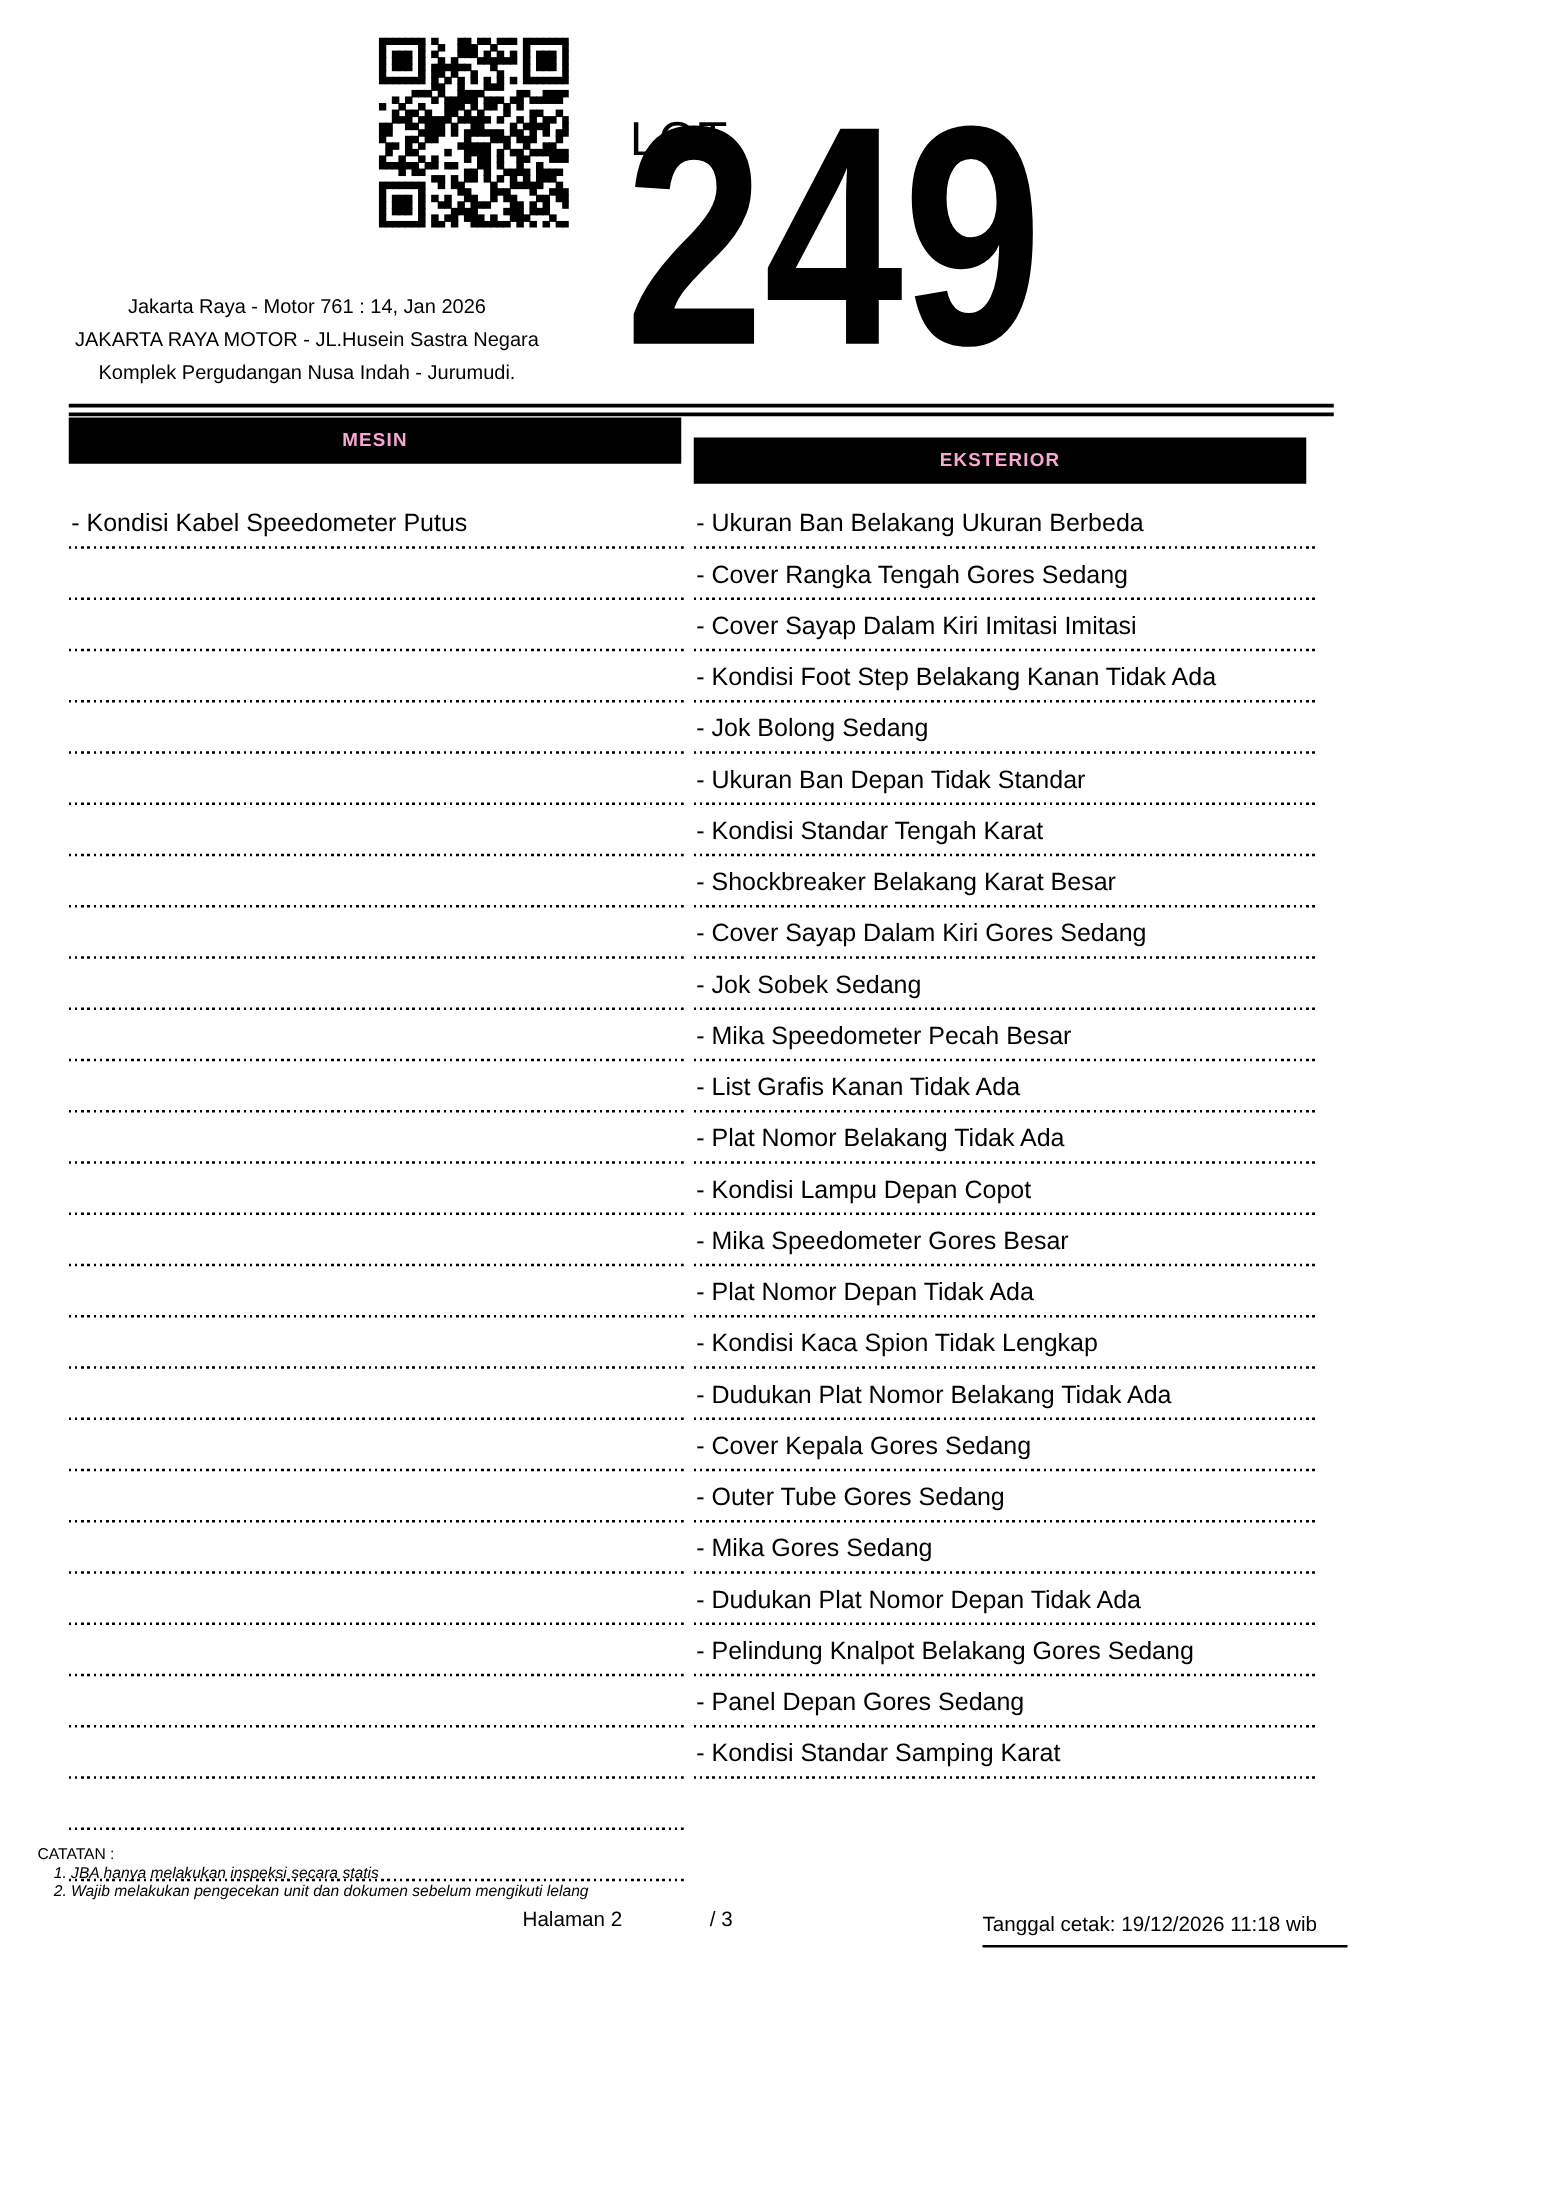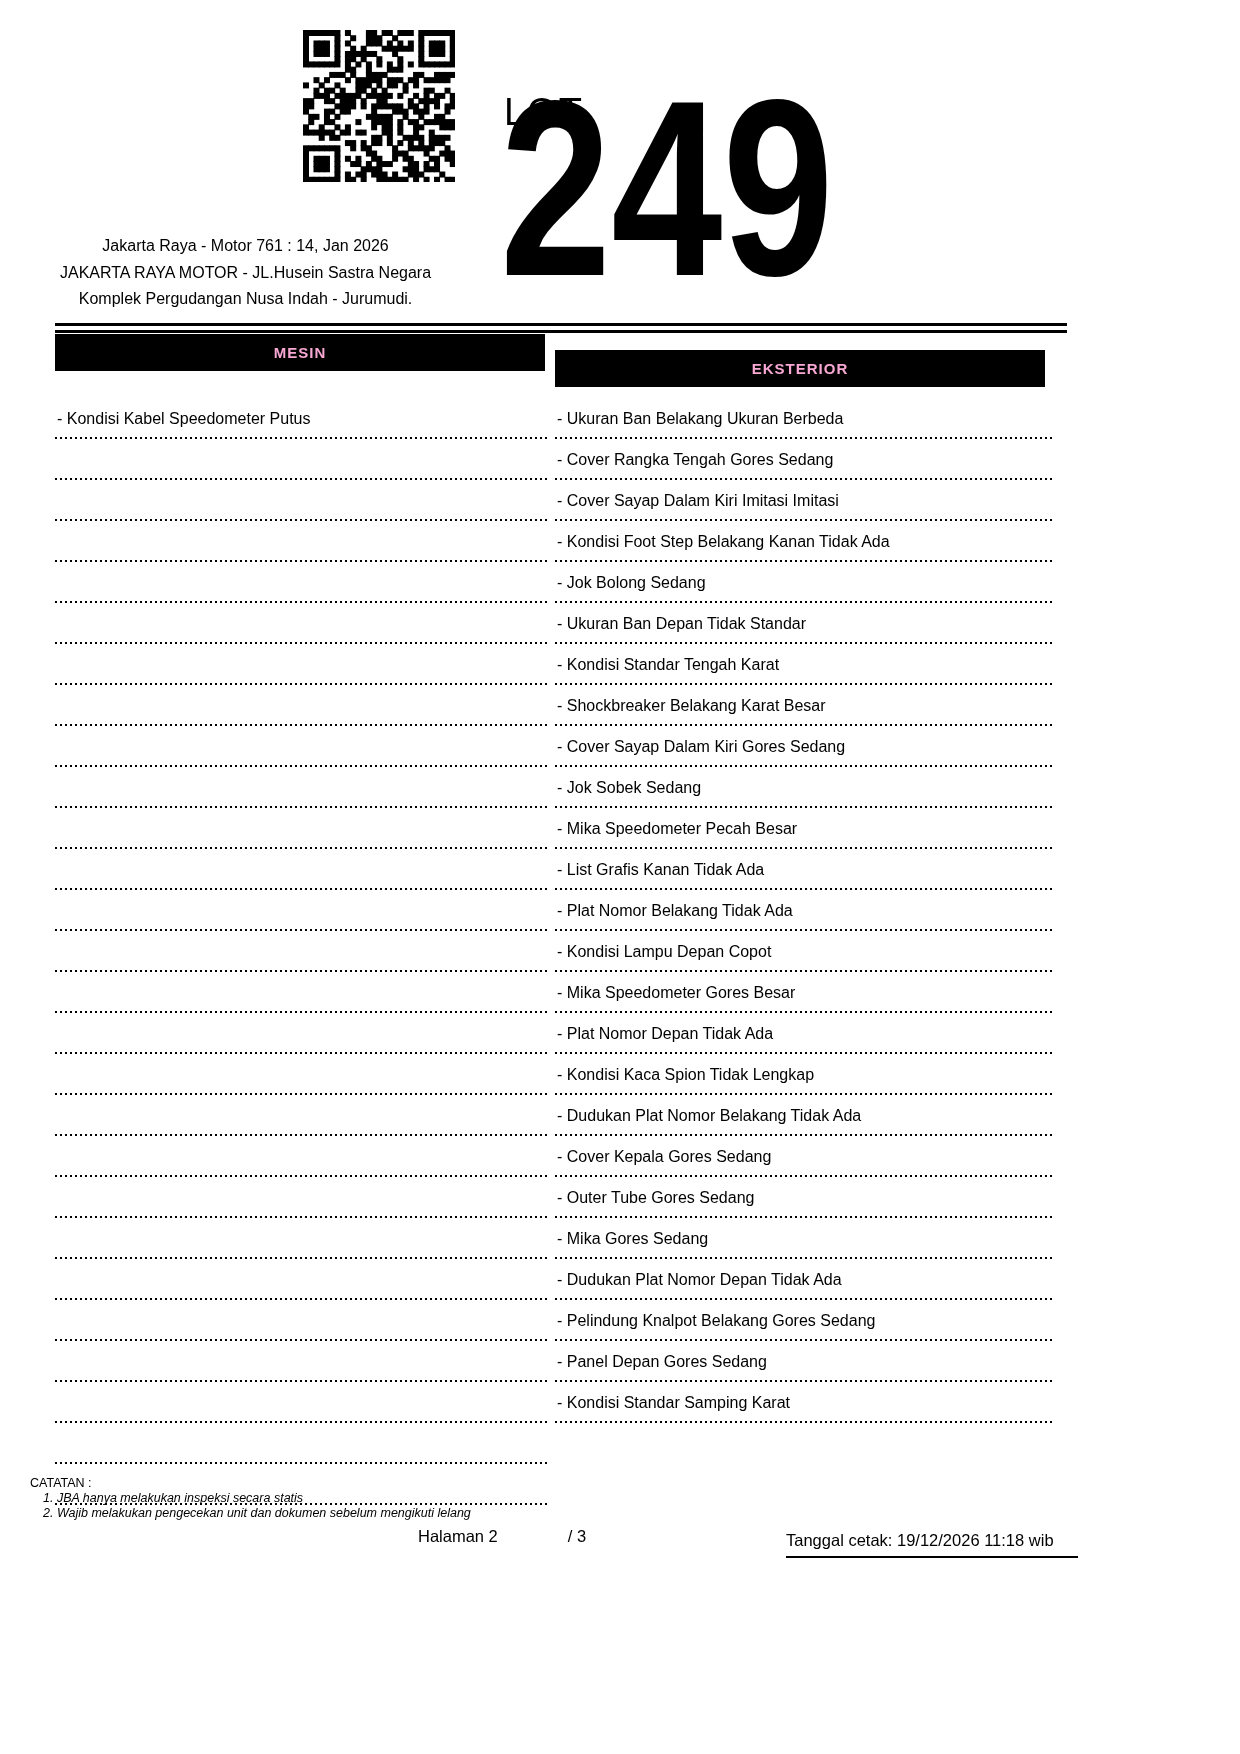--- a/index.html
+++ b/index.html
@@ -38,21 +38,21 @@
     display: flex; align-items: center; justify-content: center;
   }
   .col-header.mesin { left: 55px; }
   .col-header.eks   { left: 555px; margin-top: 16px; }
   .rows { position: absolute; top: 410px; }
   .rows.left  { left: 55px;  width: 492px; }
   .rows.right { left: 555px; width: 497px; }
   .row { position: relative; height: 41px; }
   .row .txt {
     position: absolute; left: 2px; top: 0;
-    font-size: 16px; line-height: 18px; white-space: nowrap;
+    font-size: 20px; line-height: 18px; white-space: nowrap;
   }
   .row .dotline {
     position: absolute; left: 0; right: 0; top: 27px; height: 2px;
     background: repeating-linear-gradient(to right, #000 0 2px, transparent 2px 5px);
   }
   .catatan { position: absolute; left: 30px; top: 1476px; font-size: 12.5px; line-height: 14px; }
   .catatan .note { margin-left: 13px; margin-top: 1px; font-style: italic; }
   .halaman { position: absolute; left: 418px; top: 1527px; font-size: 16.5px; }
   .halaman .ptotal { margin-left: 70px; }
   .tanggal {

